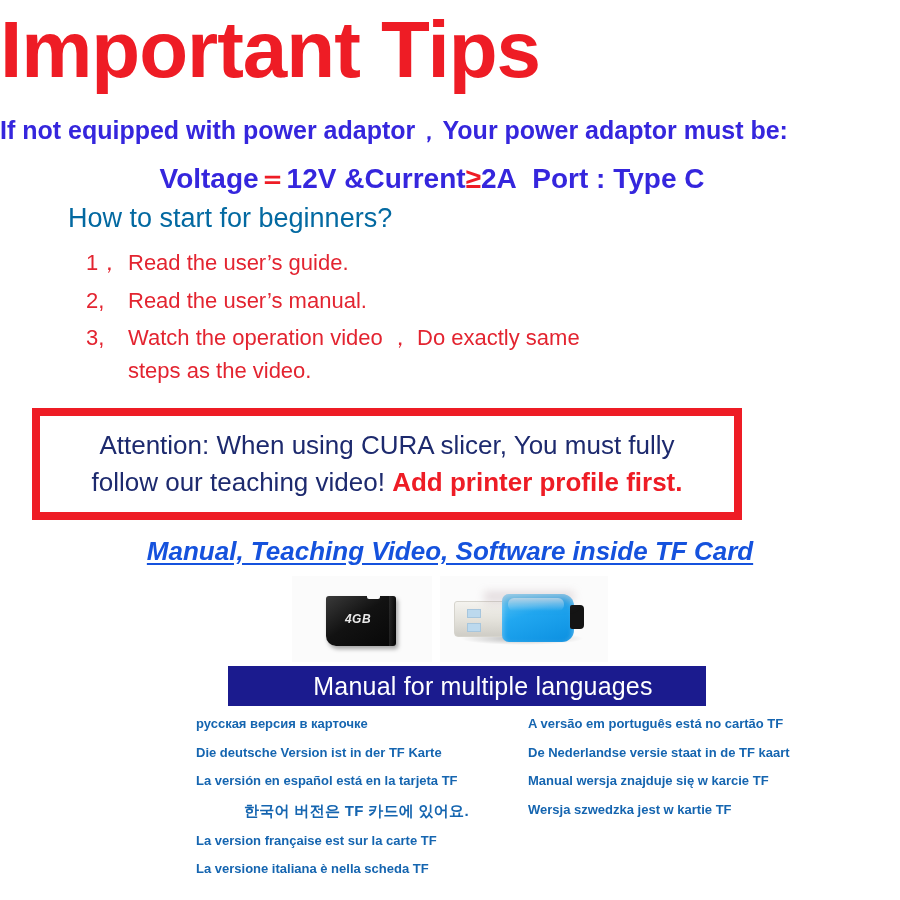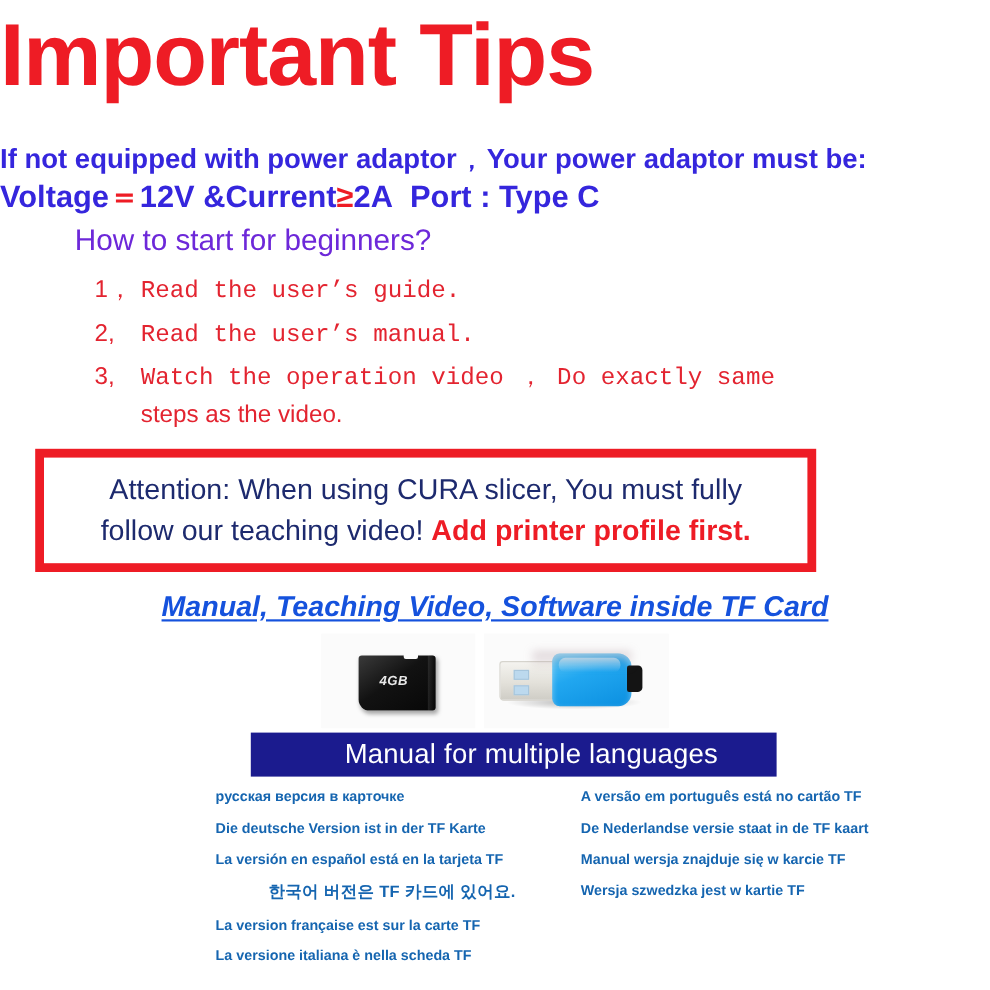--- a/index.html
+++ b/index.html
@@ -40,48 +40,47 @@
   .spec-line-1 {
     position: absolute;
     top: 116px;
     left: 0;
     width: 784px;
     text-align: center;
     color: #3526dd;
     font-size: 25px;
     font-weight: bold;
     white-space: nowrap;
-    margin-top: 15px;
   }
   .spec-line-2 {
     position: absolute;
     top: 160px;
     left: 0;
     width: 864px;
-    text-align: left;
+    text-align: center;
     color: #3526dd;
     font-size: 28px;
     font-weight: bold;
     white-space: nowrap;
   }
   .sym-red {
     color: #ee1c25;
     font-weight: bold;
   }
   .comma-cjk {
     font-size: 0.85em;
     padding: 0 3px;
   }
 
   
   .beginners-heading {
     position: absolute;
     top: 203px;
     left: 68px;
-    color: #6d28d9;
+    color: #0369a1;
     font-size: 27px;
     font-weight: normal;
   }
   .steps {
     position: absolute;
     top: 249px;
     left: 86px;
     width: 760px;
     color: #e32430;
     font-size: 22px;
@@ -91,21 +90,20 @@
     align-items: baseline;
     margin-bottom: 10px;
     line-height: 1.25;
   }
   .step-num {
     width: 42px;
     flex: 0 0 42px;
   }
   .step-text {
     flex: 1 1 auto;
-    font-family: Liberation Mono, monospace;
   }
   .step-cont {
     margin-left: 42px;
     margin-top: -4px;
   }
 
   
   .attention-box {
     position: absolute;
     left: 32px;

